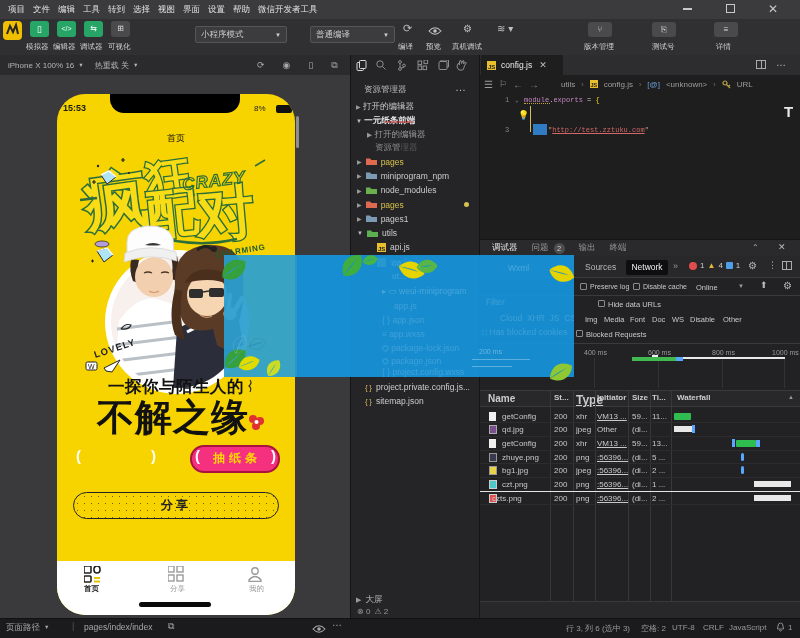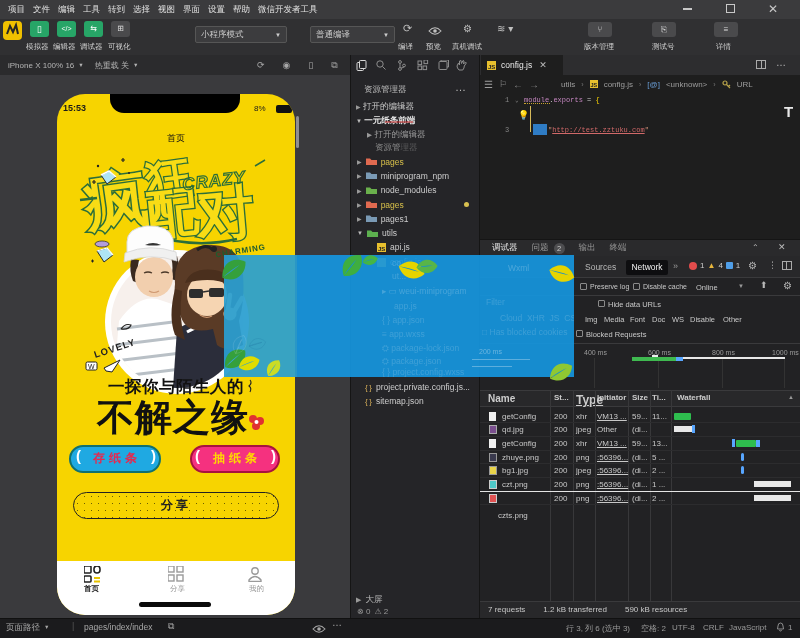--- a/index.html
+++ b/index.html
@@ -188,21 +188,20 @@
     <text x="116" y="281" text-anchor="middle" font-size="37" fill="#111" font-family="'Liberation Sans',sans-serif" font-weight="bold" letter-spacing="1">不解之缘</text>
     <g transform="translate(196,270)">
       <circle cx="0" cy="0" r="4" fill="#e03131"></circle>
         <circle cx="7" cy="2" r="4" fill="#e03131"></circle>
         <circle cx="3" cy="7" r="4" fill="#e03131"></circle>
         <circle cx="3.5" cy="3" r="2" fill="#fff"></circle>
     </g>
     <path d="M193 231 q2.5 3 -1 6 q3 2 1 6" stroke="#222" stroke-width="1.1" fill="none"></path>
   </svg>
 
-  <div class="abs" style="left:12px;top:351px;width:92px;height:28px;border-radius:14px;background:#1fa9e2;border:2px solid #11706f;color:#e7284e;font-weight:bold;font-size:12px;text-align:center;line-height:23px;letter-spacing:4px;text-indent:4px;">存纸条</div>
   <div class="abs" style="left:19px;top:353px;color:#fff;font-size:15px;font-weight:bold;">(</div>
   <div class="abs" style="left:94px;top:353px;color:#fff;font-size:15px;font-weight:bold;">)</div>
   <div class="abs" style="left:133px;top:351px;width:90px;height:28px;border-radius:14px;background:#f5317f;border:2px solid #a6133f;color:#ffd900;font-weight:bold;font-size:12px;text-align:center;line-height:23px;letter-spacing:4px;text-indent:4px;">抽纸条</div>
   <div class="abs" style="left:138px;top:353px;color:#fff;font-size:15px;font-weight:bold;">(</div>
   <div class="abs" style="left:214px;top:353px;color:#fff;font-size:15px;font-weight:bold;">)</div>
   <div class="abs" style="left:16px;top:398px;width:206px;height:27px;border-radius:14px;border:1.3px solid #222;background:radial-gradient(circle, #6b5e00 0.6px, transparent 0.7px);background-size:7px 7px;color:#222;font-weight:bold;font-size:12px;text-align:center;line-height:25px;letter-spacing:3px;">分享</div>
 
   <div class="abs" style="left:0;top:467px;width:238px;height:54px;background:#ffffff;"></div>
   <svg class="abs" style="left:27px;top:472px;" width="17" height="17" viewBox="0 0 17 17">
     <rect x="0" y="0" width="7" height="7" rx="1" fill="none" stroke="#222" stroke-width="1.6"></rect>
@@ -538,36 +537,31 @@
       <span class="abs" style="left:22px;top:2px;">czt.png</span>
         <span class="abs" style="left:74px;top:2px;">200</span>
         <span class="abs" style="left:96px;top:2px;">png</span>
         <span class="abs" style="left:117px;top:2px;text-decoration:underline;">:56396...</span>
         <span class="abs" style="left:152px;top:2px;">(di...</span>
         <span class="abs" style="left:172px;top:2px;">1 ...</span>
       <span class="abs" style="left:274px;top:3px;width:37px;height:6px;background:#e8e8e8;"></span>
     </div>
     <div style="position:relative;height:13.7px;border-bottom:1px solid #2c2c2e;">
       <span class="abs" style="left:9px;top:2px;width:8px;height:9px;background:#e05252;border:1px solid #ccc;"></span>
-      <span class="abs" style="left:18px;top:2px;margin-top:17px;">czts.png</span>
+      <span class="abs" style="left:12px;top:2px;">czts.png</span>
         <span class="abs" style="left:74px;top:2px;">200</span>
         <span class="abs" style="left:96px;top:2px;">png</span>
         <span class="abs" style="left:117px;top:2px;text-decoration:underline;">:56396...</span>
         <span class="abs" style="left:152px;top:2px;">(di...</span>
         <span class="abs" style="left:172px;top:2px;">2 ...</span>
       <span class="abs" style="left:274px;top:3px;width:37px;height:6px;background:#e8e8e8;"></span>
     </div>
   </div>
 
   <div style="position:absolute;left:0;top:361px;width:320px;height:17px;background:#28282a;border-top:1px solid #3a3a3c;"></div>
-  <div class="row" style="position:absolute;left:8px;top:361px;height:17px;gap:18px;font-size:8px;color:#c8c8c8;">
-    <span>7 requests</span>
-      <span>1.2 kB transferred</span>
-      <span>590 kB resources</span>
-  </div>
 </div>
 
 <div class="abs" style="left:350px;top:55px;width:1px;height:563px;background:#151515;"></div>
 <div class="abs" style="left:479px;top:55px;width:1px;height:563px;background:#151515;"></div>
 <div class="abs" style="left:480px;top:239px;width:320px;height:1px;background:#151515;"></div>
 
 <div class="abs" style="left:0;top:618px;width:800px;height:20px;background:#1b1b1d;border-top:1px solid #111;"></div>
 <div class="abs" style="left:6px;top:622px;font-size:8.5px;color:#a8a8a8;">页面路径</div>
 <div class="abs" style="left:44px;top:624px;font-size:5.5px;color:#a8a8a8;">▼</div>
 <div class="abs" style="left:72px;top:621px;font-size:9px;color:#555;">|</div>

